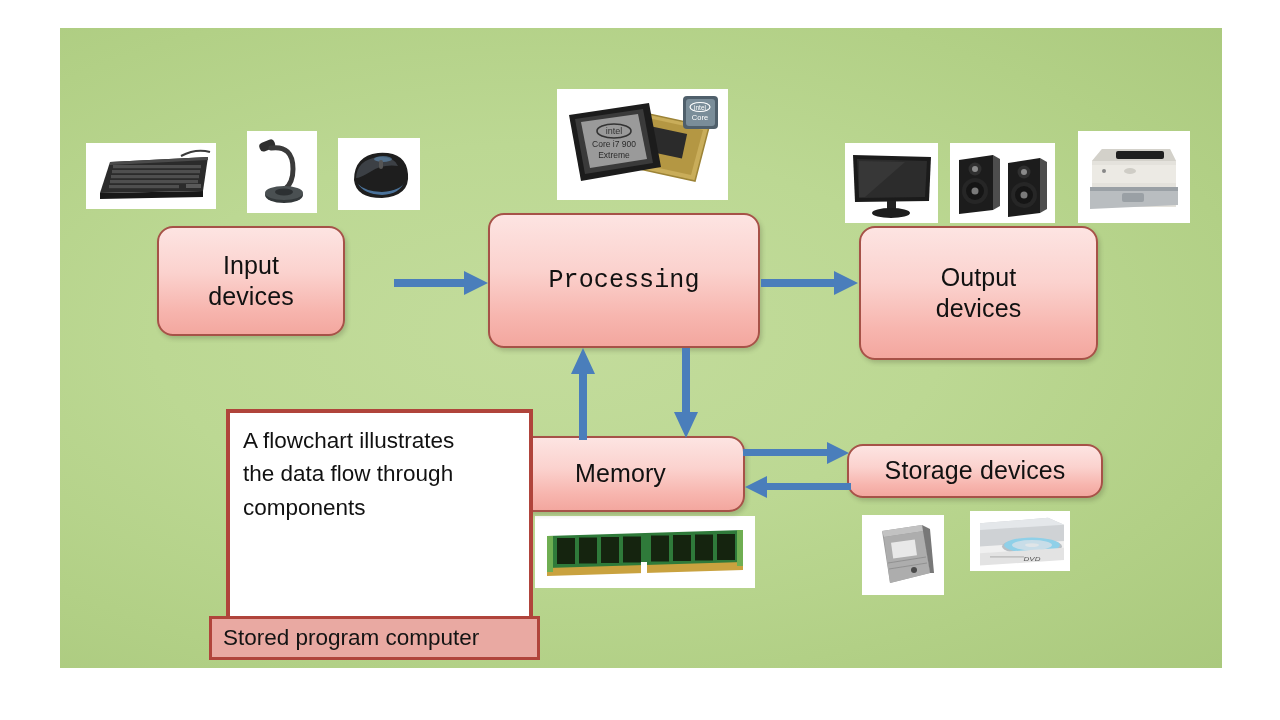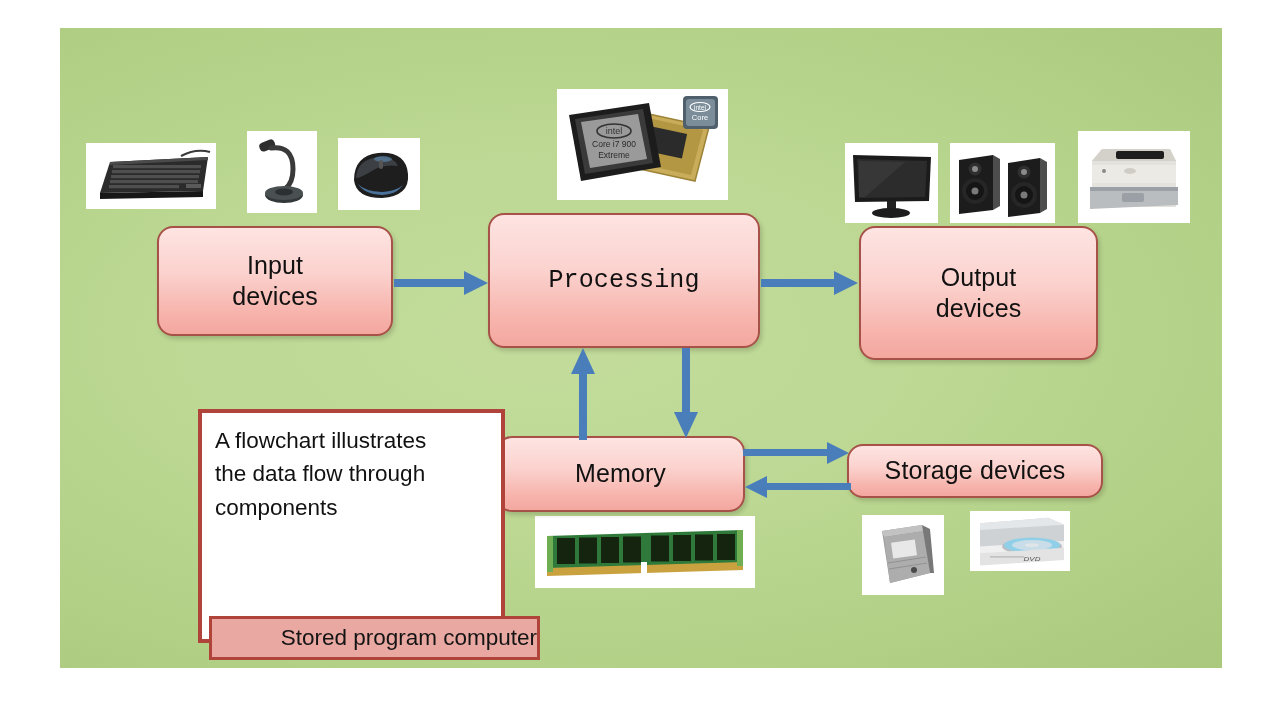--- a/index.html
+++ b/index.html
@@ -41,21 +41,21 @@
   }
   .pbox span { display: block; }
 
   
   .arrow { position: absolute; }
   .arrow svg { display: block; overflow: visible; }
 
   
   #note-box {
     position: absolute;
-    left: 138px;
+    left: 166px;
     top: 381px;
     width: 307px;
     height: 234px;
     box-sizing: border-box;
     background: #ffffff;
     border: 4px solid #b0443b;
     padding: 11px 14px 0 13px;
     color: #111111;
     font-size: 22.5px;
     line-height: 1.48;
@@ -68,21 +68,20 @@
     width: 331px;
     height: 44px;
     box-sizing: border-box;
     background: #e9a9a2;
     border: 3px solid #b0443b;
     display: flex;
     align-items: center;
     padding-left: 11px;
     color: #141414;
     font-size: 22.5px;
-    justify-content: flex-end;
   }
 
   
   .photo {
     position: absolute;
     background: #ffffff;
     overflow: hidden;
   }
   .photo svg { display: block; width: 100%; height: 100%; }
 </style>
@@ -247,21 +246,21 @@
       <ellipse cx="62" cy="52" rx="30" ry="12" fill="#b9bfc4"></ellipse>
       <ellipse cx="62" cy="50" rx="28" ry="11" fill="#8fd0e8"></ellipse>
       <ellipse cx="62" cy="50" rx="20" ry="7.5" fill="#c8dde8"></ellipse>
       <ellipse cx="62" cy="50" rx="7" ry="2.8" fill="#dfe5e8"></ellipse>
       <path d="M10 62 L94 54 L94 72 L10 80 Z" fill="#e3e3e3"></path>
       <text x="62" y="73" font-family="'Liberation Sans',sans-serif" font-size="8" fill="#5a5a5a" text-anchor="middle" font-style="italic">DVD</text>
       <rect x="20" y="66" width="34" height="2.5" fill="#c2c2c2"></rect>
     </svg>
   </div>
 
-  <div class="pbox" style="left:97px; top:198px; width:236px; height:110px;">
+  <div class="pbox" style="left:97px; top:198px; width:188px; height:110px;">
     <div>
       <span>Input</span>
       <span>devices</span>
     </div>
   </div>
 
   <div class="pbox" style="left:428px; top:185px; width:272px; height:135px;font-family:Liberation Mono, monospace;">
     <div>
       <span>Processing</span>
     </div>

